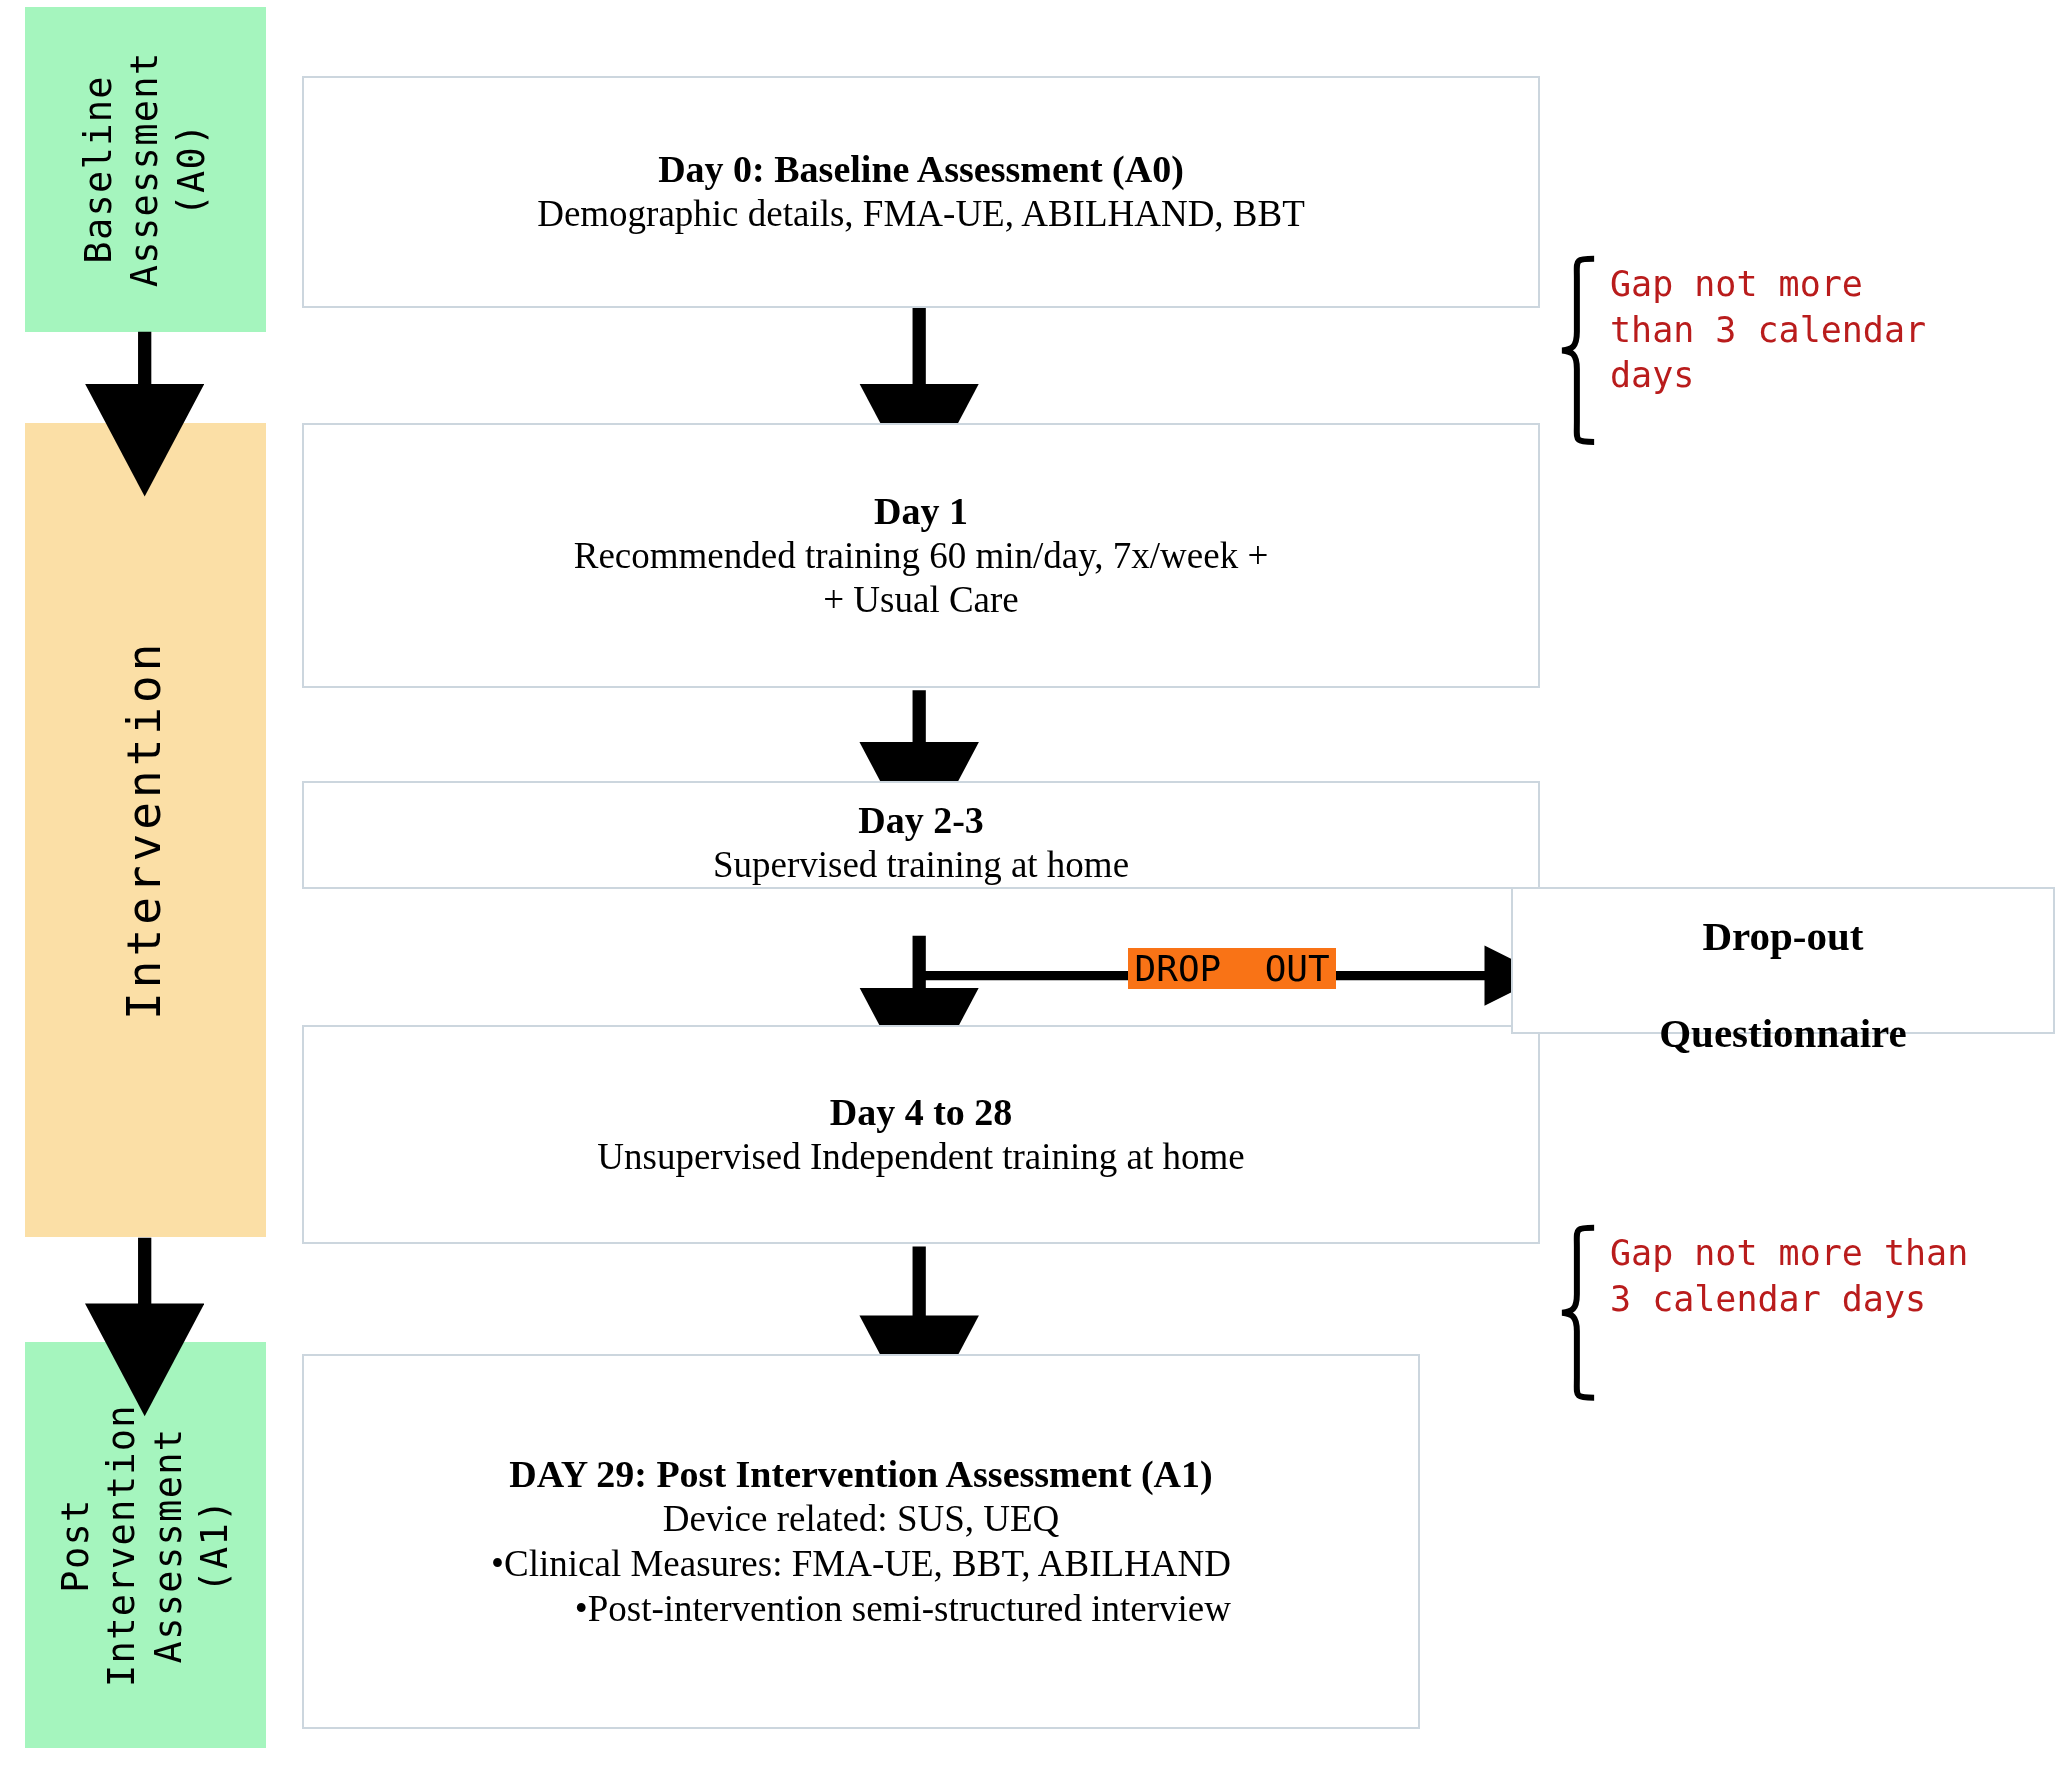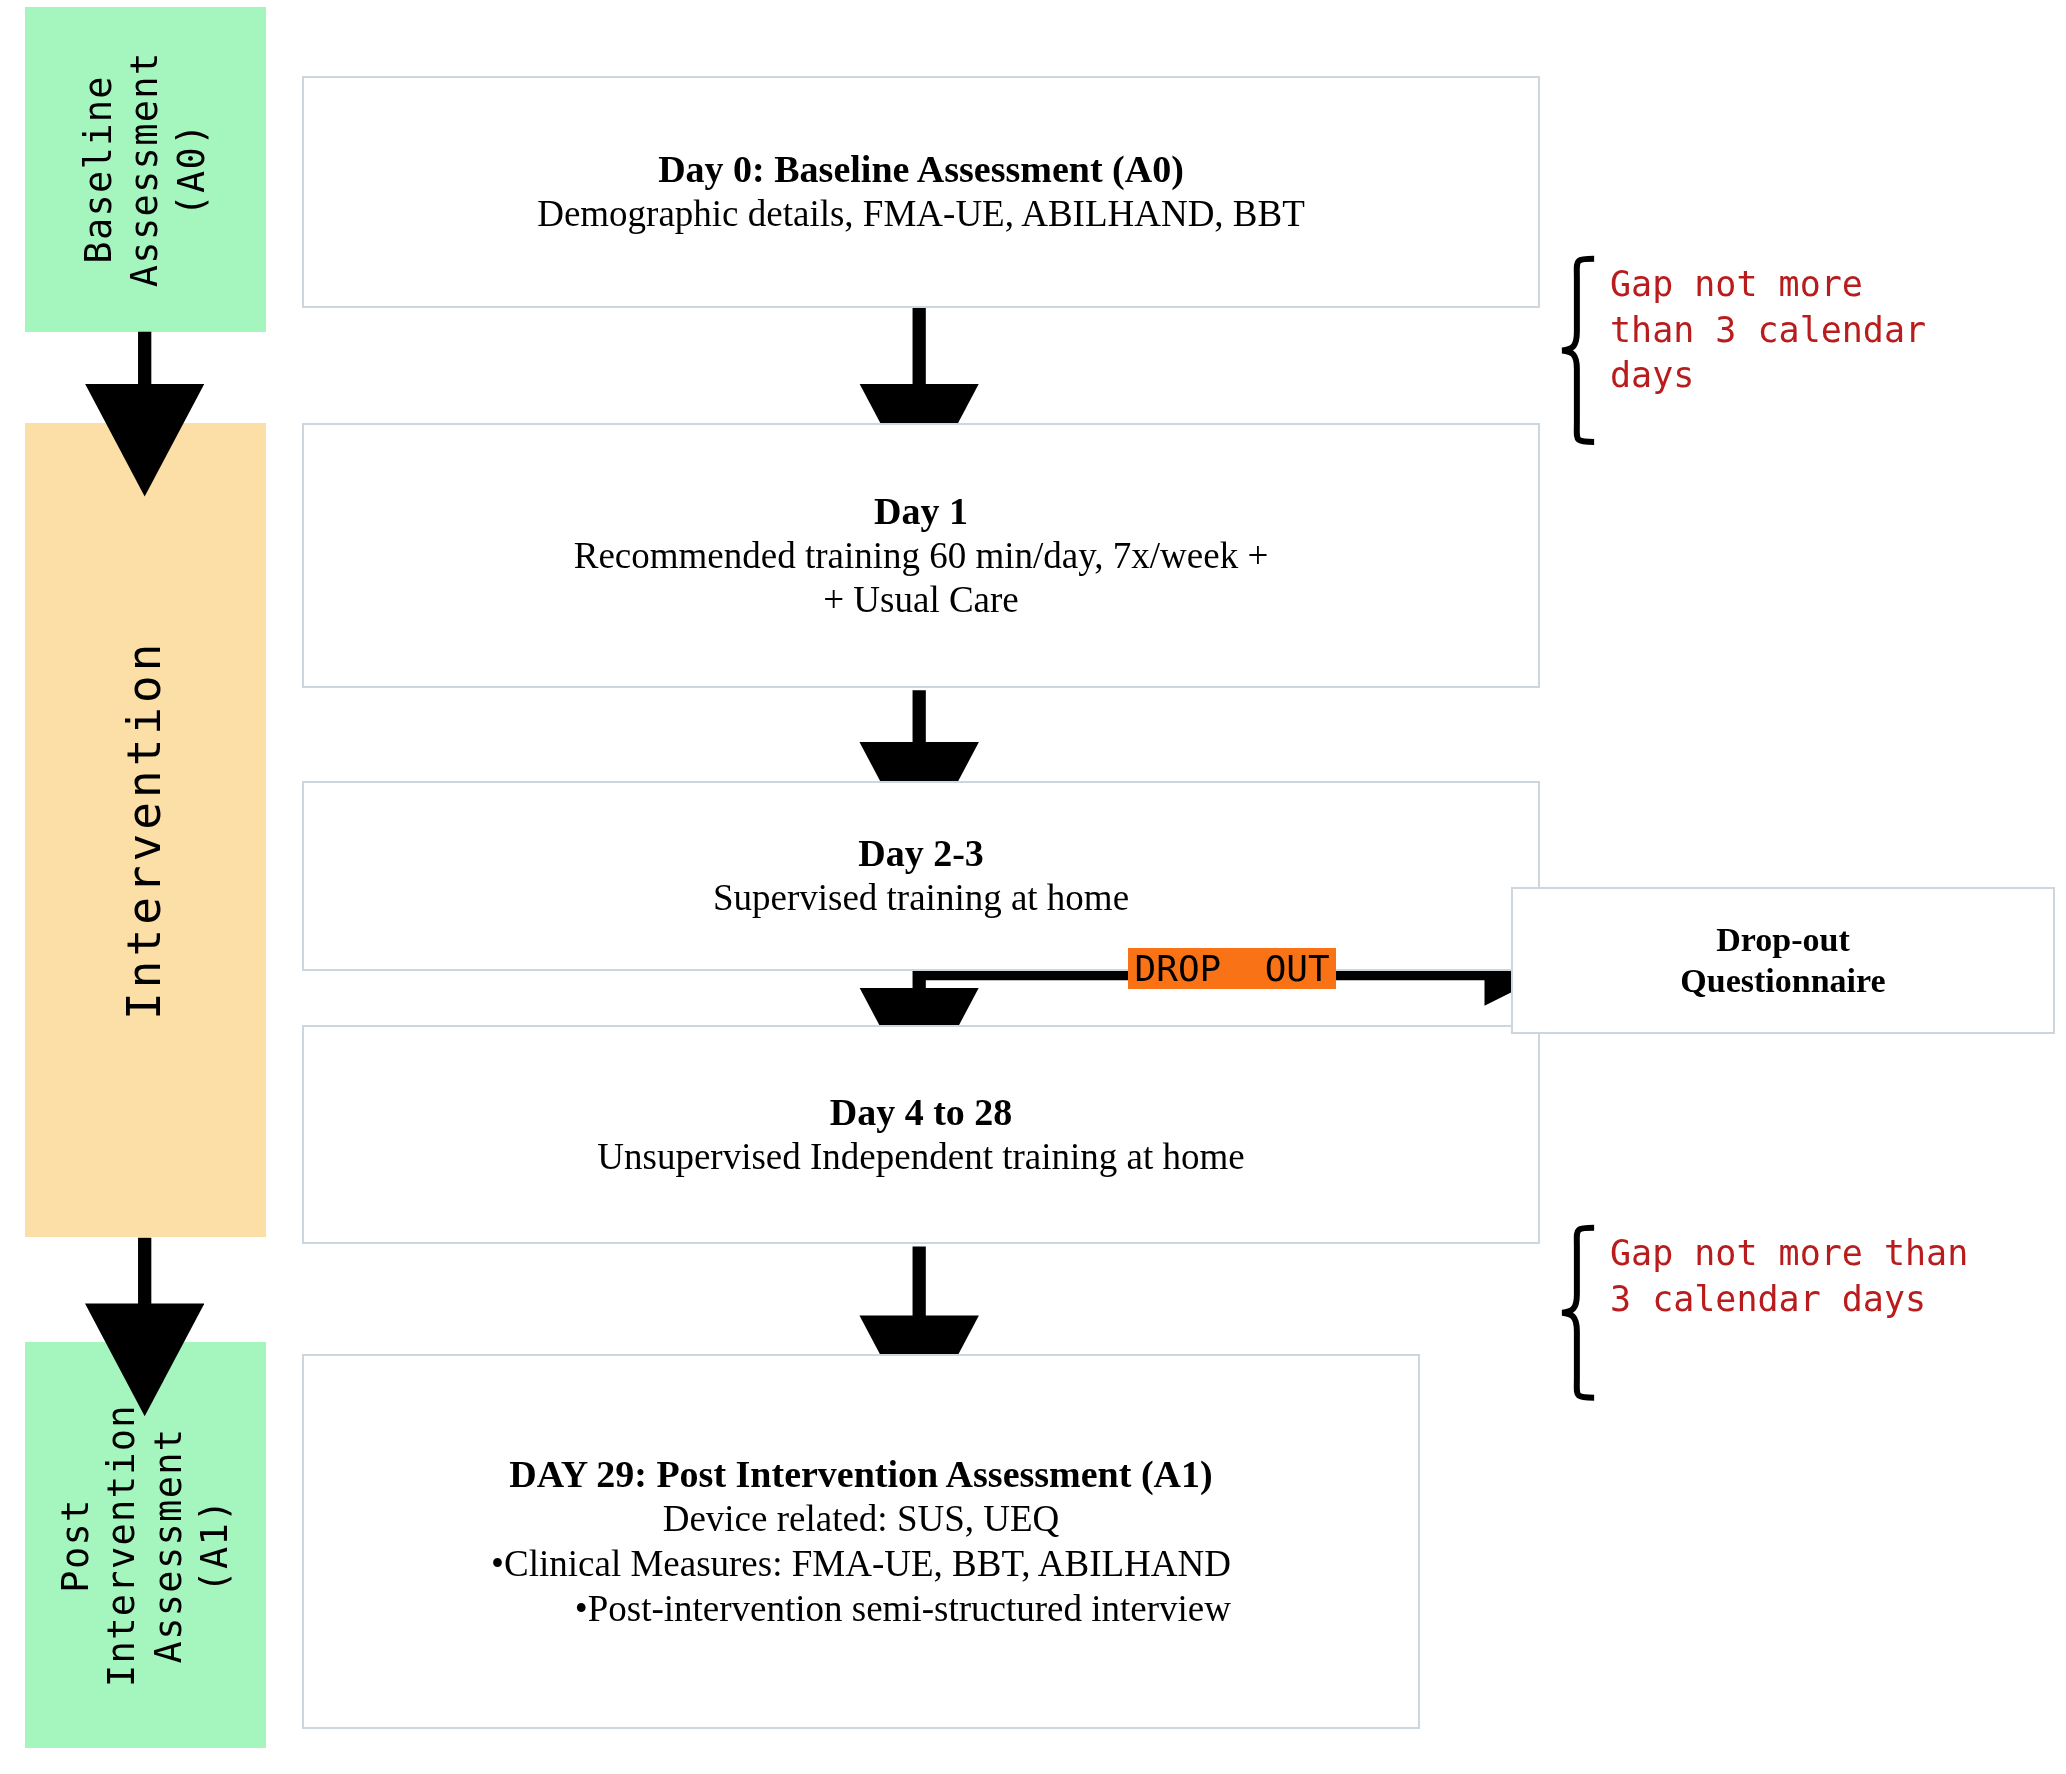--- a/index.html
+++ b/index.html
@@ -43,25 +43,25 @@
     justify-content:center;
     text-align:center;
     color:#000;
     font-family:"Liberation Serif",serif;
   }
   .fbox .ttl{font-weight:bold;font-size:38px;line-height:1.18;}
   .fbox .ln{font-size:37px;line-height:1.20;}
 
   #box-day0   {left:302px;top:76px;  width:1238px;height:232px;}
   #box-day1   {left:302px;top:423px;  width:1238px;height:265px;}
-  #box-day23  {left:302px;top:781px; width:1238px;height:190px;}
+  #box-day23  {left:302px;top:781px; width:1238px;height:108px;justify-content:flex-end;}
   #box-day428 {left:302px;top:1025px; width:1238px;height:219px;}
   #box-day29  {left:302px;top:1354px; width:1118px;height:375px;}
   #box-dropout{left:1511px;top:887px;width:544px;height:147px;}
-  #box-dropout .ttl{font-size:34px;}
+  #box-dropout .ttl{font-size:41px;margin-top:48px;}
 
   #box-day29 .inner{display:block;text-align:center;}
   #box-day29 .bul{font-size:37px;line-height:1.22;text-align:right;}
 
   
   #wires{position:absolute;left:0;top:0;width:2066px;height:1774px;
          pointer-events:none;}
 
   
   .gapnote{

